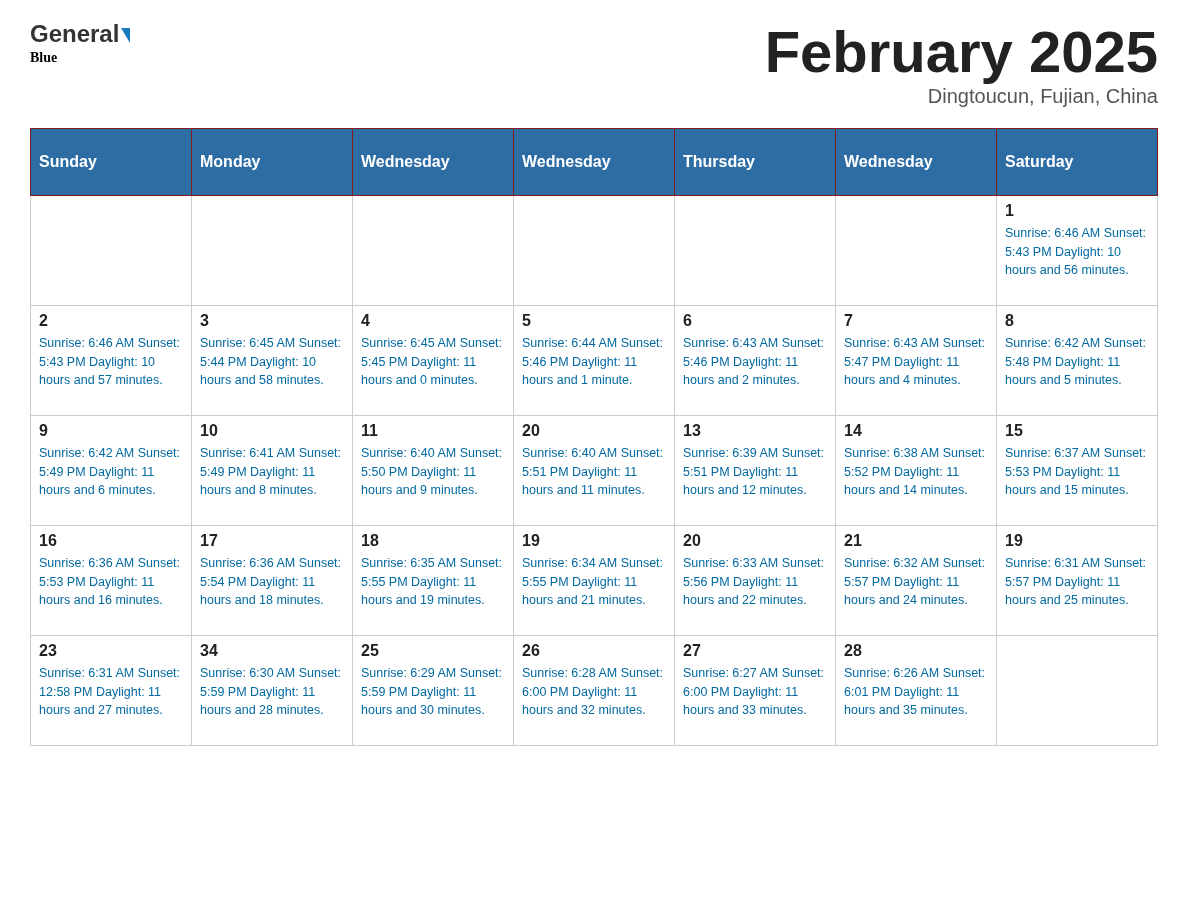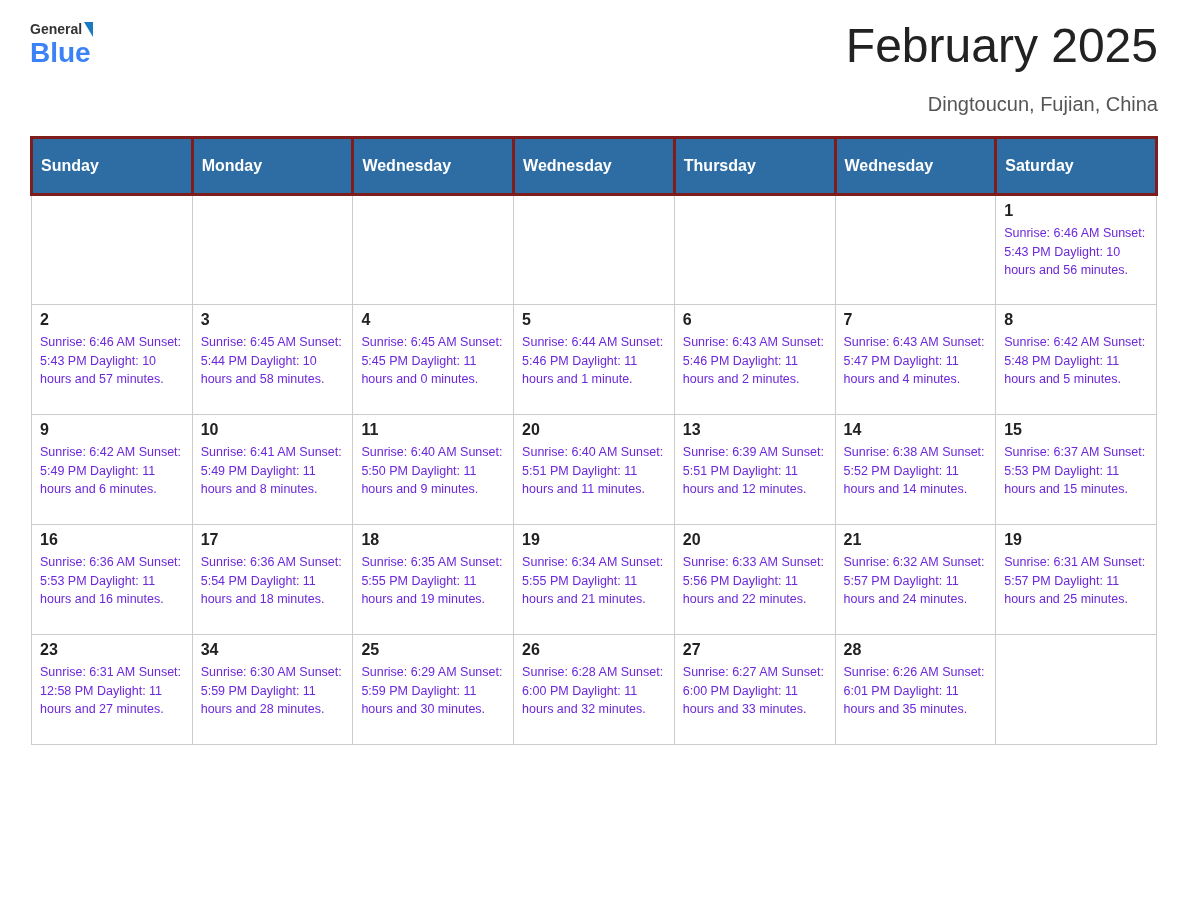--- a/index.html
+++ b/index.html
@@ -10,56 +10,57 @@
       width: 1188px;
       min-height: 918px;
     }
     .header {
       display: flex;
       justify-content: space-between;
       align-items: flex-start;
       margin-bottom: 20px;
     }
     .logo-text-general {
+      font-size: 24px;
+      font-weight: bold;
+      color: #333;
+    }
+    .logo-text-blue {
       font-size: 14px;
       font-weight: bold;
-      color: #333;
-    }
-    .logo-text-blue {
-      font-size: 28px;
-      font-weight: bold;
-      color: #3b82f6;
+      color: #000000;
+      font-family: Liberation Serif, serif;
     }
     .title-section {
       text-align: right;
     }
     .month-title {
-      font-size: 48px;
-      font-weight: normal;
+      font-size: 58px;
+      font-weight: bold;
       color: #222;
       line-height: 1.1;
     }
     .location {
       font-size: 20px;
       color: #555;
-      margin-top: 20px;
+      margin-top: 1px;
     }
     .calendar {
       width: 100%;
       border-collapse: collapse;
       border: 1px solid #aaa;
     }
     .calendar th {
       background-color: #2e6da4;
       color: #fff;
       font-size: 16px;
       font-weight: bold;
-      padding: 18px 8px;
+      padding: 24px 8px;
       text-align: left;
-      border: 3px solid #7f1d1d;
+      border: 1px solid #7f1d1d;
     }
     .calendar td {
       vertical-align: top;
       padding: 6px 8px;
       border: 1px solid #ccc;
       width: calc(100% / 7);
       min-height: 100px;
       font-size: 13px;
       color: #333;
       background: #fff;
@@ -69,21 +70,21 @@
     }
     .day-number {
       font-size: 16px;
       font-weight: bold;
       color: #222;
       display: block;
       margin-bottom: 4px;
     }
     .day-info {
       font-size: 12.5px;
-      color: #6d28d9;
+      color: #0369a1;
       line-height: 1.5;
     }
     .empty-cell {
       background: #f9f9f9;
     }
     .logo-container {
       display: flex;
       flex-direction: column;
       align-items: flex-start;
     }

